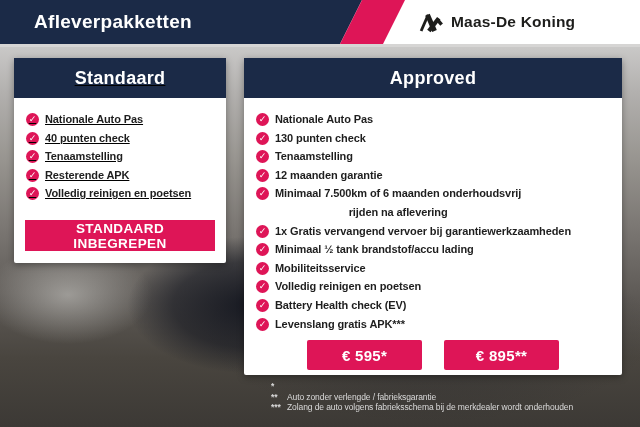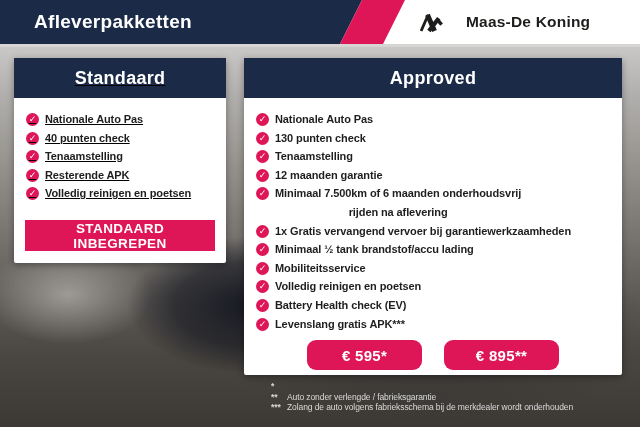--- a/index.html
+++ b/index.html
@@ -9,21 +9,21 @@
     background:#ffffff;
   }
   
   .hdr{position:absolute;left:0;top:0;width:640px;height:44px;background:#ffffff;}
   .hdr-navy{position:absolute;inset:0;background:var(--navy);
     clip-path:polygon(0 0,362px 0,340px 44px,0 44px);}
   .hdr-pink{position:absolute;inset:0;background:var(--pink);
     clip-path:polygon(362px 0,405px 0,383px 44px,340px 44px);}
   .hdr-title{position:absolute;left:34px;top:0;margin:0;line-height:44px;
     font-size:19px;font-weight:bold;color:#ffffff;letter-spacing:.3px;}
-  .brand{position:absolute;left:419px;top:0;height:44px;display:flex;align-items:center;gap:23px;text-align:center;}
+  .brand{position:absolute;left:419px;top:0;height:44px;display:flex;align-items:center;gap:8px;text-align:center;}
   .brand svg{display:block;}
   .brand-name{font-size:15.5px;font-weight:bold;color:var(--ink);letter-spacing:.2px;}
   .hdr-divider{position:absolute;left:0;top:44px;width:640px;height:3px;background:#d6d5d4;}
   
   .bg{position:absolute;left:0;top:47px;width:640px;height:380px;
     background:
       radial-gradient(170px 95px at 250px 258px, rgba(15,18,28,.88) 0%, rgba(15,18,28,.55) 45%, rgba(15,18,28,0) 72%),
       radial-gradient(120px 70px at 68px 248px, rgba(208,207,203,.55) 0%, rgba(208,207,203,0) 70%),
       radial-gradient(300px 120px at 430px 285px, rgba(38,38,42,.5) 0%, rgba(38,38,42,0) 75%),
       linear-gradient(180deg,#c9c8c7 0%,#b2b0ae 12%,#97948f 30%,#7a7672 48%,#5d5955 66%,#49453f 82%,#3c3935 100%);
@@ -39,21 +39,21 @@
   .li-row{display:flex;align-items:flex-start;}
   .check{flex:none;width:13px;height:13px;margin:3px 6px 0 0;border-radius:50%;
     background:var(--pink);color:#ffffff;font-size:9px;line-height:13.5px;text-align:center;font-weight:bold;}
   .li-text{font-size:11px;font-weight:bold;color:#1e1e1e;letter-spacing:-.1px;white-space:nowrap;text-align:center;}
   .li-text div{line-height:18.6px;}
   
   .pill-btn{position:absolute;left:11px;top:162px;width:190px;height:31px;border:none;
     border-radius:0;background:var(--pink);color:#ffffff;font-family:inherit;
     font-size:13.5px;font-weight:bold;letter-spacing:.4px;cursor:pointer;}
   .price-row{position:absolute;left:0;right:0;top:282px;display:flex;justify-content:center;gap:22px;}
-  .price-btn{width:115px;height:30px;border:none;border-radius:9px;background:var(--pink);
+  .price-btn{width:115px;height:30px;border:none;border-radius:2px;background:var(--pink);
     color:#ffffff;font-family:inherit;font-size:15px;font-weight:bold;letter-spacing:.3px;cursor:pointer;}
   
   .footnotes{position:absolute;left:271px;top:381px;color:#dadada;}
   .fn-row{display:flex;line-height:10.6px;}
   .fn-marker{flex:none;width:16px;font-size:8.5px;font-weight:bold;}
   .fn-text{font-size:8.5px;letter-spacing:-.1px;white-space:nowrap;}
 </style>
 </head>
 <body>
 

